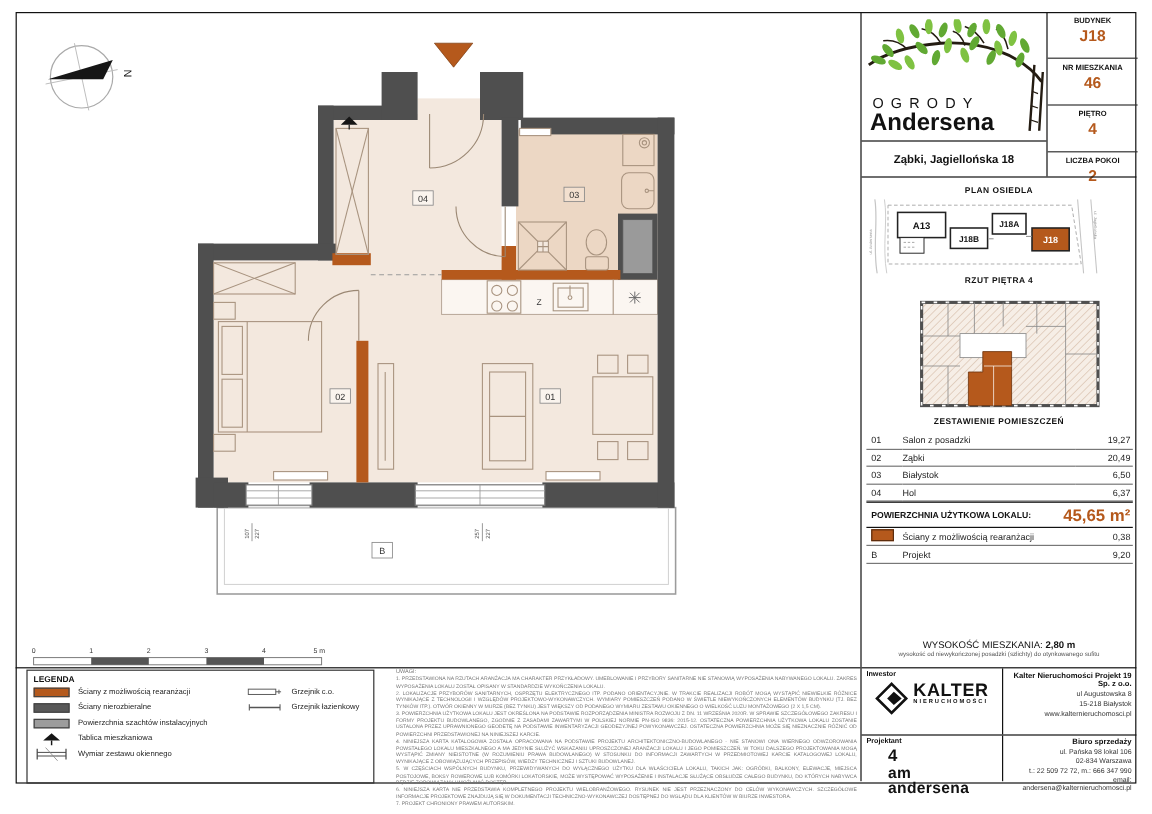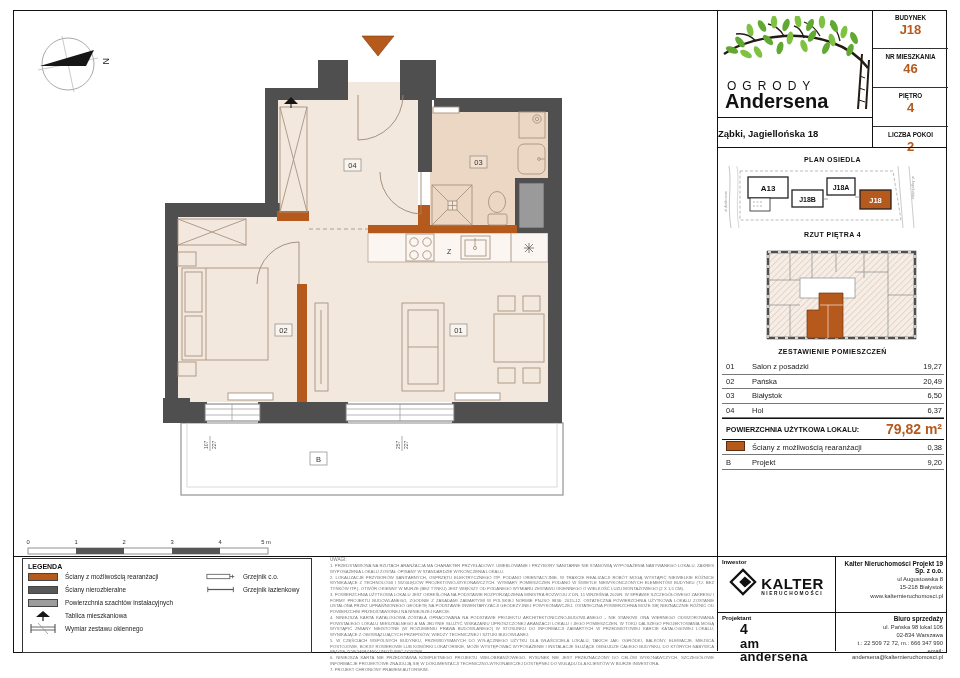--- a/index.html
+++ b/index.html
@@ -287,21 +287,21 @@
       <ellipse cx="12" cy="34" rx="3.2" ry="6.5" transform="rotate(-70 12 34)" fill="#61a933"></ellipse>
       <ellipse cx="38" cy="36" rx="3.2" ry="6.5" transform="rotate(-30 38 36)" fill="#7fc242"></ellipse>
       <ellipse cx="60" cy="32" rx="3.2" ry="6.5" transform="rotate(15 60 32)" fill="#61a933"></ellipse>
       <ellipse cx="84" cy="30" rx="3.2" ry="6.5" transform="rotate(-20 84 30)" fill="#7fc242"></ellipse>
       <ellipse cx="106" cy="32" rx="3.2" ry="6.5" transform="rotate(25 106 32)" fill="#61a933"></ellipse>
     </g>
     <text x="7" y="74" font-size="12" letter-spacing="6" fill="#111">OGRODY</text>
     <text x="5" y="92" font-size="20" font-weight="600" fill="#111">Andersena</text>
   </svg>
 
-  <div class="abs" style="left:718px;top:117px;width:154px;height:30px;border-top:1.1px solid #111;display:flex;align-items:center;justify-content:flex-start;">
+  <div class="abs" style="left:718px;top:117px;width:154px;height:30px;border-top:1.1px solid #111;display:flex;align-items:center;justify-content:center;">
     <div class="addr">Ząbki, Jagiellońska 18</div>
   </div>
 
   <div class="abs" style="left:872px;top:10px;width:75px;height:137px;border-left:1.1px solid #111;">
     <div class="info-cell" style="height:34px;border-bottom:1px solid #333;">
       <div class="info-label">BUDYNEK</div>
       <div class="info-value">J18</div>
     </div>
     <div class="info-cell" style="height:34px;border-bottom:1px solid #333;">
       <div class="info-label">NR MIESZKANIA</div>
@@ -373,56 +373,63 @@
   <div class="abs" style="left:722px;top:360px;width:222px;">
     <table class="rooms">
       <tbody>
         <tr>
           <td class="no">01</td>
           <td>Salon z posadzki</td>
           <td class="val">19,27</td>
         </tr>
         <tr>
           <td class="no">02</td>
-          <td>Pańska</td>
+          <td>Ząbki</td>
           <td class="val">20,49</td>
         </tr>
         <tr>
           <td class="no">03</td>
           <td>Białystok</td>
           <td class="val">6,50</td>
         </tr>
         <tr>
           <td class="no">04</td>
           <td>Hol</td>
           <td class="val">6,37</td>
         </tr>
       </tbody>
     </table>
     <div class="total-row">
       <span class="total-label">POWIERZCHNIA UŻYTKOWA LOKALU:</span>
-      <span class="total-value">79,82 m²</span>
+      <span class="total-value">45,65 m²</span>
     </div>
     <div class="xrow">
       <span class="no"><span class="swatch"></span></span>
       <span>Ściany z możliwością rearanżacji</span>
       <span class="val">0,38</span>
     </div>
     <div class="xrow">
       <span class="no">B</span>
       <span>Projekt</span>
       <span class="val">9,20</span>
     </div>
   </div>
 
+  <div class="abs" style="left:718px;top:533px;width:229px;">
+    <div class="height-line">
+      <span>WYSOKOŚĆ MIESZKANIA:</span>
+      <b>2,80 m</b>
+    </div>
+    <div class="height-note">wysokość od niewykończonej posadzki (szlichty) do otynkowanego sufitu</div>
+  </div>
 
   <div class="abs hline" style="left:718px;top:556px;width:229px;height:1.2px;"></div>
   <div class="abs" style="left:718px;top:557px;width:117px;height:55px;border-right:1.2px solid #111;">
     <div class="cell-tag" style="margin:2px 0 0 4px;">Inwestor</div>
-    <div style="display:flex;align-items:flex-end;justify-content:center;margin-top:3px;">
+    <div style="display:flex;align-items:flex-start;justify-content:center;margin-top:3px;">
       <svg width="28" height="28" viewBox="0 0 30 30">
         <polygon points="15,2 28,15 15,28 2,15" fill="none" stroke="#111" stroke-width="2.4"></polygon>
         <polygon points="17,9 24,15 17,21 11,15" fill="#111"></polygon>
       </svg>
       <div style="margin-left:4px;">
         <div class="kalter-name">KALTER</div>
         <div class="kalter-sub">NIERUCHOMOŚCI</div>
       </div>
     </div>
   </div>

